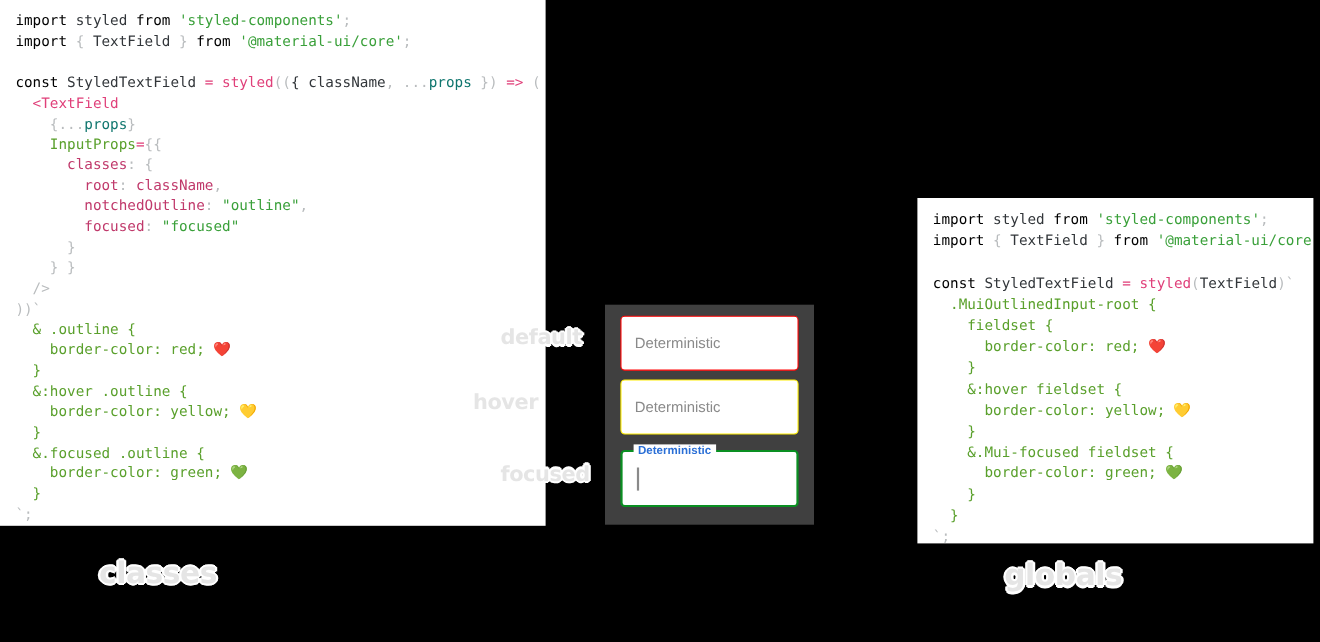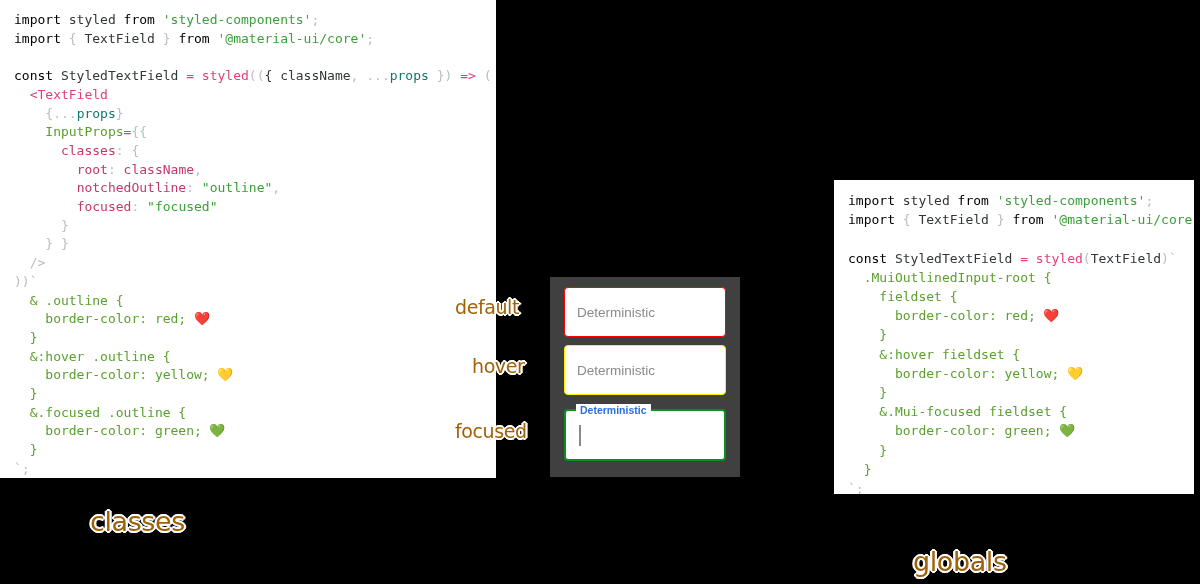--- a/index.html
+++ b/index.html
@@ -122,37 +122,37 @@
     top: 14px;
     width: 2px;
     height: 21px;
     background: #8a8a8a;
   }
 
   
   .caption {
     position: absolute;
     font-family: "DejaVu Sans", sans-serif;
-    font-weight: 400;
-    color: #a16207;
+    font-weight: 700;
+    color: #e5e5e5;
     letter-spacing: -0.4px;
     text-shadow:
        1.6px 0 0 #fff, -1.6px 0 0 #fff, 0 1.6px 0 #fff, 0 -1.6px 0 #fff,
        1.2px 1.2px 0 #fff, -1.2px 1.2px 0 #fff, 1.2px -1.2px 0 #fff, -1.2px -1.2px 0 #fff,
        2.2px 0 0 #fff, -2.2px 0 0 #fff, 0 2.2px 0 #fff, 0 -2.2px 0 #fff;
     white-space: nowrap;
   }
   .caption-sm { font-size: 19px; }
   .caption-lg { font-size: 27px; }
 
   #cap-default { left: 455px; top: 296px; }
-  #cap-hover   { left: 472px; top: 355px; }
+  #cap-hover   { left: 430px; top: 355px; }
   #cap-focused { left: 455px; top: 420px; }
   #cap-classes { left: 90px;  top: 506px; }
-  #cap-globals { left: 913px; top: 546px; }
+  #cap-globals { left: 913px; top: 508px; }
 </style>
 </head>
 <body>
 
 <div class="code-panel" id="panel-classes">
   <div class="code-block"><div><span class="t-kw">import</span><span class="t-plain"> </span><span class="t-plain">styled</span><span class="t-plain"> </span><span class="t-kw">from</span><span class="t-plain"> </span><span class="t-str">'styled-components'</span><span class="t-punc">;</span></div><div><span class="t-kw">import</span><span class="t-plain"> </span><span class="t-punc">{</span><span class="t-plain"> TextField </span><span class="t-punc">}</span><span class="t-plain"> </span><span class="t-kw">from</span><span class="t-plain"> </span><span class="t-str">'@material-ui/core'</span><span class="t-punc">;</span></div><div>&nbsp;</div><div><span class="t-kw">const</span><span class="t-plain"> StyledTextField </span><span class="t-op">=</span><span class="t-plain"> </span><span class="t-fn">styled</span><span class="t-punc">((</span><span class="t-plain">{ className</span><span class="t-punc">,</span><span class="t-plain"> </span><span class="t-punc">...</span><span class="t-var">props</span><span class="t-punc"> })</span><span class="t-plain"> </span><span class="t-op">=&gt;</span><span class="t-plain"> </span><span class="t-punc">(</span></div><div><span class="t-plain">  </span><span class="t-tag">&lt;TextField</span></div><div><span class="t-plain">    </span><span class="t-punc">{</span><span class="t-punc">...</span><span class="t-var">props</span><span class="t-punc">}</span></div><div><span class="t-plain">    </span><span class="t-attr">InputProps</span><span class="t-op">=</span><span class="t-punc">{{</span></div><div><span class="t-plain">      </span><span class="t-prop">classes</span><span class="t-punc">:</span><span class="t-plain"> </span><span class="t-punc">{</span></div><div><span class="t-plain">        </span><span class="t-prop">root</span><span class="t-punc">:</span><span class="t-prop"> className</span><span class="t-punc">,</span></div><div><span class="t-plain">        </span><span class="t-prop">notchedOutline</span><span class="t-punc">:</span><span class="t-plain"> </span><span class="t-str">"outline"</span><span class="t-punc">,</span></div><div><span class="t-plain">        </span><span class="t-prop">focused</span><span class="t-punc">:</span><span class="t-plain"> </span><span class="t-str">"focused"</span></div><div><span class="t-plain">      </span><span class="t-punc">}</span></div><div><span class="t-plain">    </span><span class="t-punc">} }</span></div><div><span class="t-plain">  </span><span class="t-punc">/&gt;</span></div><div><span class="t-punc">))`</span></div><div><span class="t-plain">  </span><span class="t-sel">&amp; .outline {</span></div><div><span class="t-plain">    </span><span class="t-sel">border-color: red; </span><span class="emoji">❤️</span></div><div><span class="t-plain">  </span><span class="t-sel">}</span></div><div><span class="t-plain">  </span><span class="t-sel">&amp;:hover .outline {</span></div><div><span class="t-plain">    </span><span class="t-sel">border-color: yellow; </span><span class="emoji">💛</span></div><div><span class="t-plain">  </span><span class="t-sel">}</span></div><div><span class="t-plain">  </span><span class="t-sel">&amp;.focused .outline {</span></div><div><span class="t-plain">    </span><span class="t-sel">border-color: green; </span><span class="emoji">💚</span></div><div><span class="t-plain">  </span><span class="t-sel">}</span></div><div><span class="t-punc">`;</span></div></div>
 </div>
 
 <div id="demo-card">
 

